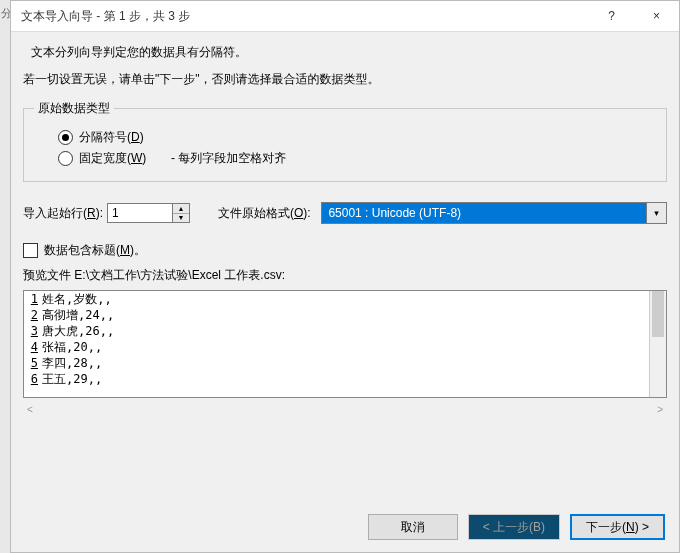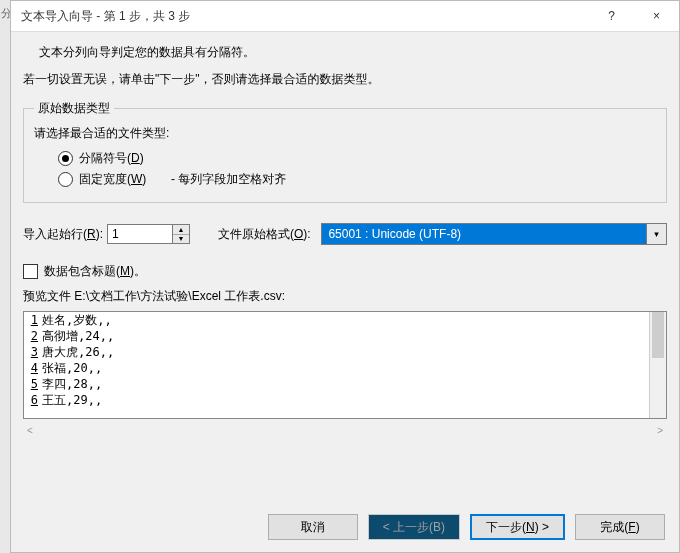--- a/index.html
+++ b/index.html
@@ -4,21 +4,21 @@
 <style>
   html,body{margin:0;padding:0;font-family:"Microsoft YaHei","Segoe UI",sans-serif;font-size:12px;color:#000;background:#fff}
   .wrapper{width:680px;height:553px;background:#f0f0f0;position:relative;box-sizing:border-box}
   .left-strip{position:absolute;left:0;top:0;width:10px;height:553px;background:#e8e8e8;border-right:1px solid #d0d0d0}
   .left-strip-label{font-size:11px;color:#666;position:absolute;top:6px;left:1px}
   .dialog{position:absolute;left:10px;top:0;right:0;bottom:0;background:#f0f0f0;border:1px solid #bbb;box-sizing:border-box}
   .titlebar{height:30px;background:#fff;display:flex;align-items:center;padding:0 0 0 10px;border-bottom:1px solid #ddd}
   .titlebar .title{flex:1;font-size:12px;color:#333}
   .tb-btn{width:45px;height:30px;display:flex;align-items:center;justify-content:center;font-family:"Segoe UI Symbol",sans-serif;color:#333}
   .body{padding:10px 12px 0 12px}
-  .intro1{margin:2px 0 10px 16px}
+  .intro1{margin:2px 0 10px 8px}
   .intro2{margin:0 0 12px 0}
   fieldset.group{border:1px solid #c8c8c8;margin:0 0 14px 0;padding:8px 10px 10px 10px}
   fieldset.group legend{padding:0 4px;font-size:12px}
   .prompt{margin:0 0 8px 0}
   .radio-row{display:flex;align-items:center;margin:4px 0 4px 24px}
   .radio{width:13px;height:13px;border:1px solid #333;border-radius:50%;margin-right:6px;display:inline-flex;align-items:center;justify-content:center;background:#fff}
   .radio.checked::after{content:"";width:7px;height:7px;background:#000;border-radius:50%}
   .radio-label{min-width:92px}
   .radio-desc{color:#000}
   .underline{text-decoration:underline}
@@ -61,21 +61,20 @@
       <div class="title">文本导入向导 - 第 1 步，共 3 步</div>
       <div class="tb-btn">?</div>
       <div class="tb-btn">×</div>
     </div>
     <div class="body">
       <p class="intro1">文本分列向导判定您的数据具有分隔符。</p>
       <p class="intro2">若一切设置无误，请单击"下一步"，否则请选择最合适的数据类型。</p>
 
       <fieldset class="group">
         <legend>原始数据类型</legend>
-        <p class="prompt">请选择最合适的文件类型:</p>
 
         <div class="radio-row">
           <span class="radio checked"></span>
           <span class="radio-label"><span>分隔符号(</span><span class="underline">D</span><span>)</span></span>
         </div>
         <div class="radio-row">
           <span class="radio"></span>
           <span class="radio-label"><span>固定宽度(</span><span class="underline">W</span><span>)</span></span>
           <span class="radio-desc">- 每列字段加空格对齐</span>
         </div>
@@ -144,20 +143,15 @@
     </div>
 
     <div class="btn-row">
       <div class="btn">取消</div>
       <div class="btn disabled">&lt; 上一步(B)</div>
       <div class="btn primary">
           <span>下一步(</span>
           <span class="underline">N</span>
           <span>) &gt;</span>
         </div>
-      <div class="btn">
-          <span>完成(</span>
-          <span class="underline">F</span>
-          <span>)</span>
-        </div>
     </div>
   </div>
 </div>
 
 </body></html>

